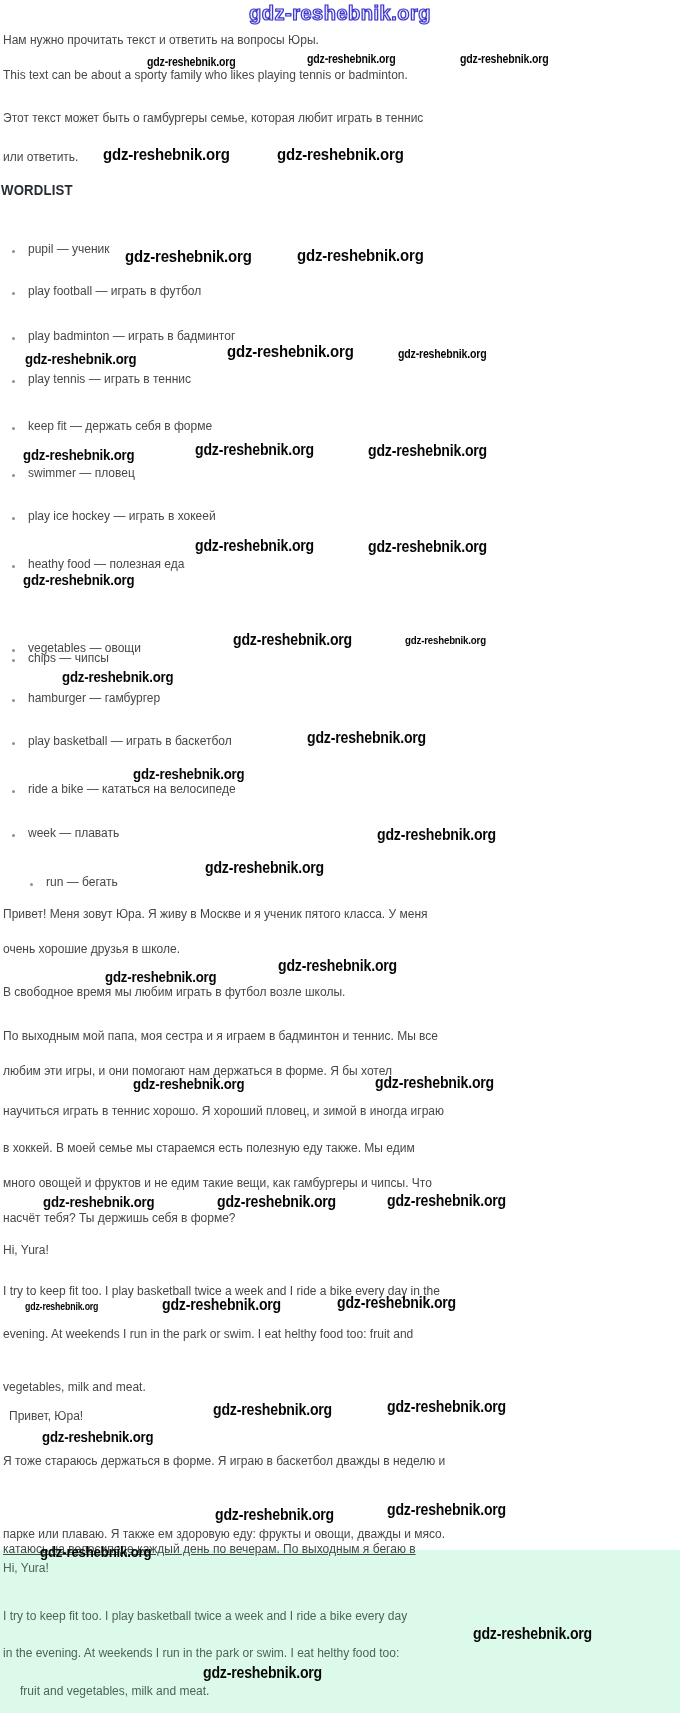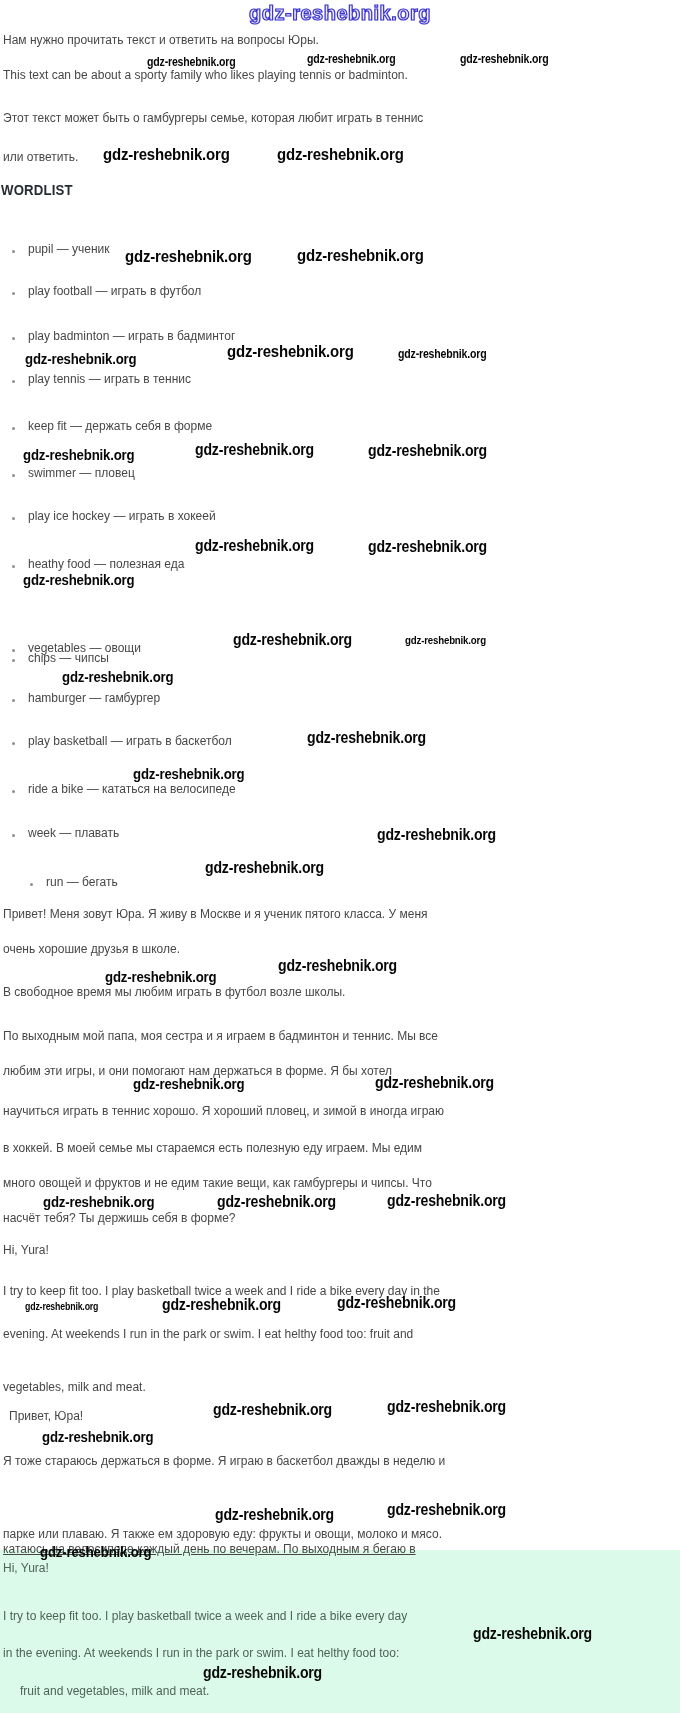--- a/index.html
+++ b/index.html
@@ -95,31 +95,31 @@
       <div class="line bullet" style="left: 28px; top: 734px;">play basketball — играть в баскетбол</div>
       <div class="line bullet" style="left: 28px; top: 782px;">ride a bike — кататься на велосипеде</div>
       <div class="line bullet" style="left: 28px; top: 826px;">week — плавать</div>
       <div class="line bullet" style="left: 28px; top: 875px; margin-left: 18px;">run — бегать</div>
       <div class="line" style="left: 3px; top: 907px; text-align: center;">Привет! Меня зовут Юра. Я живу в Москве и я ученик пятого класса. У меня</div>
       <div class="line" style="left: 3px; top: 942px;">очень хорошие друзья в школе.</div>
       <div class="line" style="left: 3px; top: 985px;">В свободное время мы любим играть в футбол возле школы.</div>
       <div class="line" style="left: 3px; top: 1029px;">По выходным мой папа, моя сестра и я играем в бадминтон и теннис. Мы все</div>
       <div class="line" style="left: 3px; top: 1064px;">любим эти игры, и они помогают нам держаться в форме. Я бы хотел</div>
       <div class="line" style="left: 3px; top: 1104px;">научиться играть в теннис хорошо. Я хороший пловец, и зимой в иногда играю</div>
-      <div class="line" style="left: 3px; top: 1141px;">в хоккей. В моей семье мы стараемся есть полезную еду играем. Мы едим</div>
+      <div class="line" style="left: 3px; top: 1141px;">в хоккей. В моей семье мы стараемся есть полезную еду также. Мы едим</div>
       <div class="line" style="left: 3px; top: 1176px;">много овощей и фруктов и не едим такие вещи, как гамбургеры и чипсы. Что</div>
       <div class="line" style="left: 3px; top: 1211px;">насчёт тебя? Ты держишь себя в форме?</div>
       <div class="line" style="left: 3px; top: 1243px;">Hi, Yura!</div>
       <div class="line" style="left: 3px; top: 1284px;">I try to keep fit too. I play basketball twice a week and I ride a bike every day in the</div>
       <div class="line" style="left: 3px; top: 1327px;">evening. At weekends I run in the park or swim. I eat helthy food too: fruit and</div>
       <div class="line" style="left: 3px; top: 1364px; margin-top: 16px;">vegetables, milk and meat.</div>
       <div class="line" style="left: 9px; top: 1409px;">Привет, Юра!</div>
       <div class="line" style="left: 3px; top: 1454px; text-align: center;">Я тоже стараюсь держаться в форме. Я играю в баскетбол дважды в неделю и</div>
       <div class="line" style="left: 3px; top: 1542px; text-decoration: underline;">катаюсь на велосипеде каждый день по вечерам. По выходным я бегаю в</div>
-      <div class="line" style="left: 3px; top: 1527px;">парке или плаваю. Я также ем здоровую еду: фрукты и овощи, молоко и мясо.</div>
+      <div class="line" style="left: 3px; top: 1527px;">парке или плаваю. Я также ем здоровую еду: фрукты и овощи, дважды и мясо.</div>
       <div class="line green" style="left: 3px; top: 1561px;">Hi, Yura!</div>
       <div class="line green" style="left: 3px; top: 1609px;">I try to keep fit too. I play basketball twice a week and I ride a bike every day</div>
       <div class="line green" style="left: 3px; top: 1646px;">in the evening. At weekends I run in the park or swim. I eat helthy food too:</div>
       <div class="line green" style="left: 3px; top: 1684px; margin-left: 17px;">fruit and vegetables, milk and meat.</div>
     </div>
   <div id="watermark-layer">
       <span class="wm" style="left: 147px; top: 56px; font-size: 12px;">gdz-reshebnik.org</span>
       <span class="wm" style="left: 307px; top: 53px; font-size: 12px;">gdz-reshebnik.org</span>
       <span class="wm" style="left: 460px; top: 53px; font-size: 12px;">gdz-reshebnik.org</span>
       <span class="wm" style="left: 103px; top: 146px; font-size: 17px;">gdz-reshebnik.org</span>

